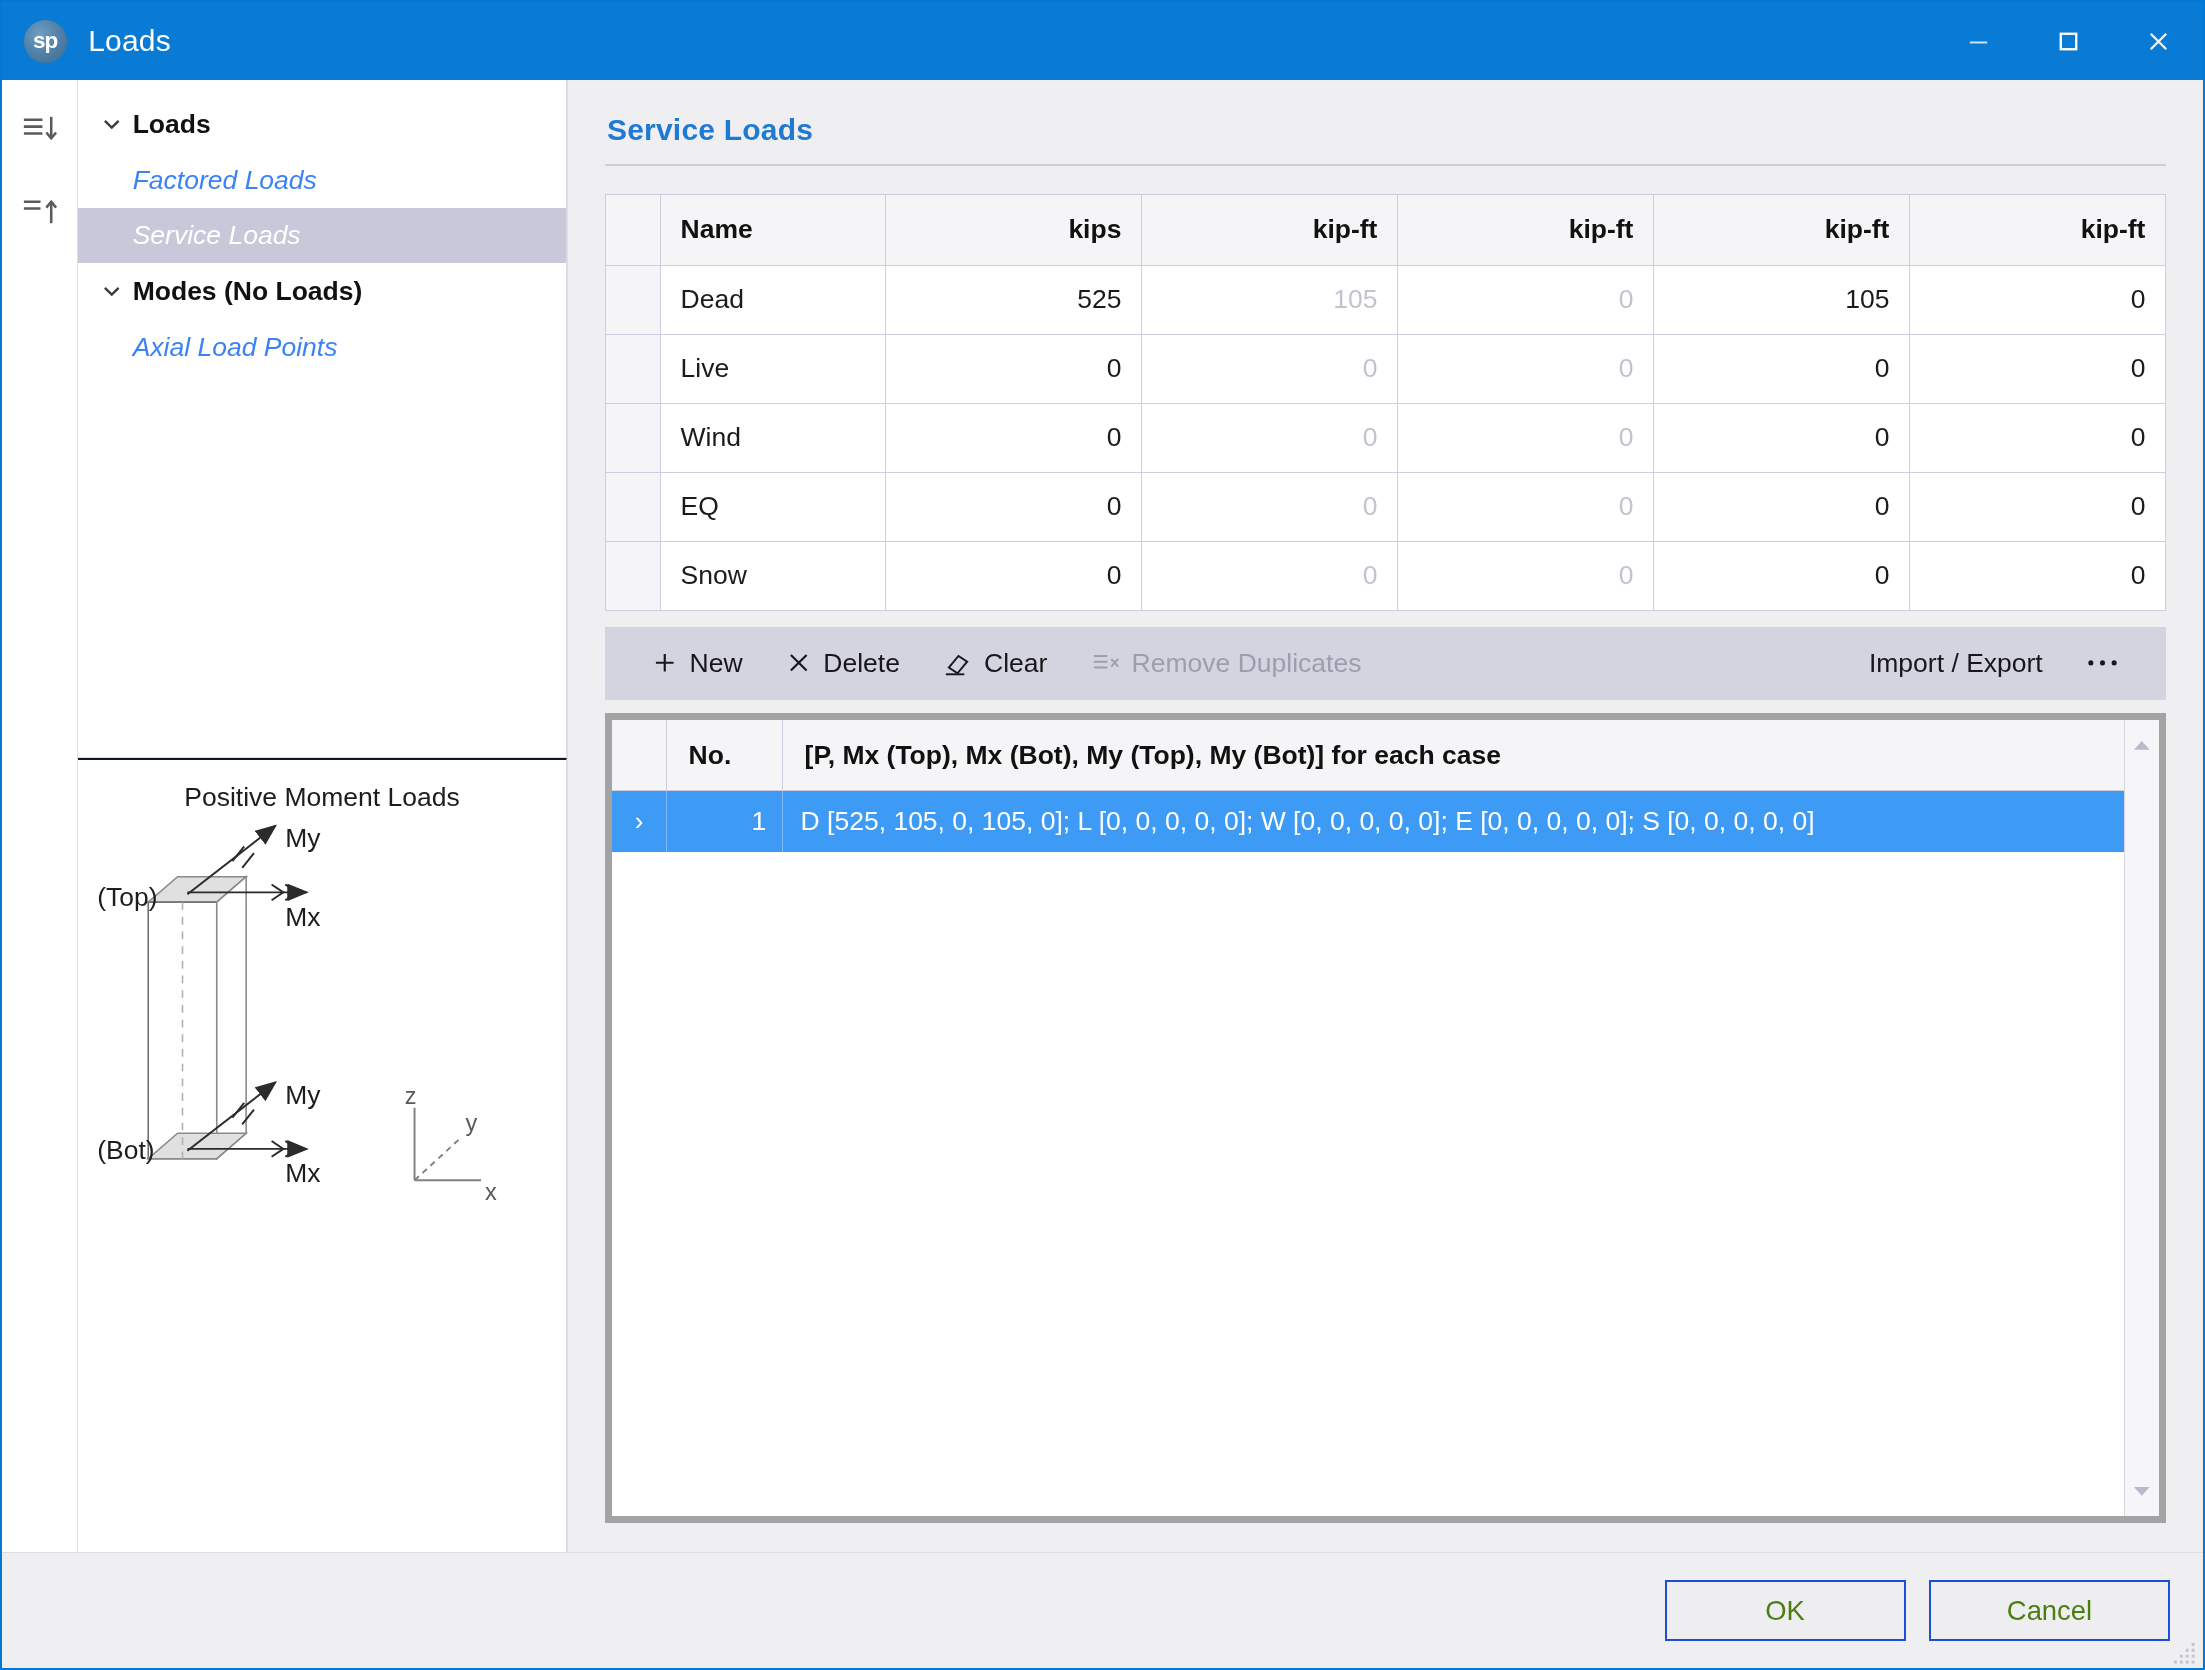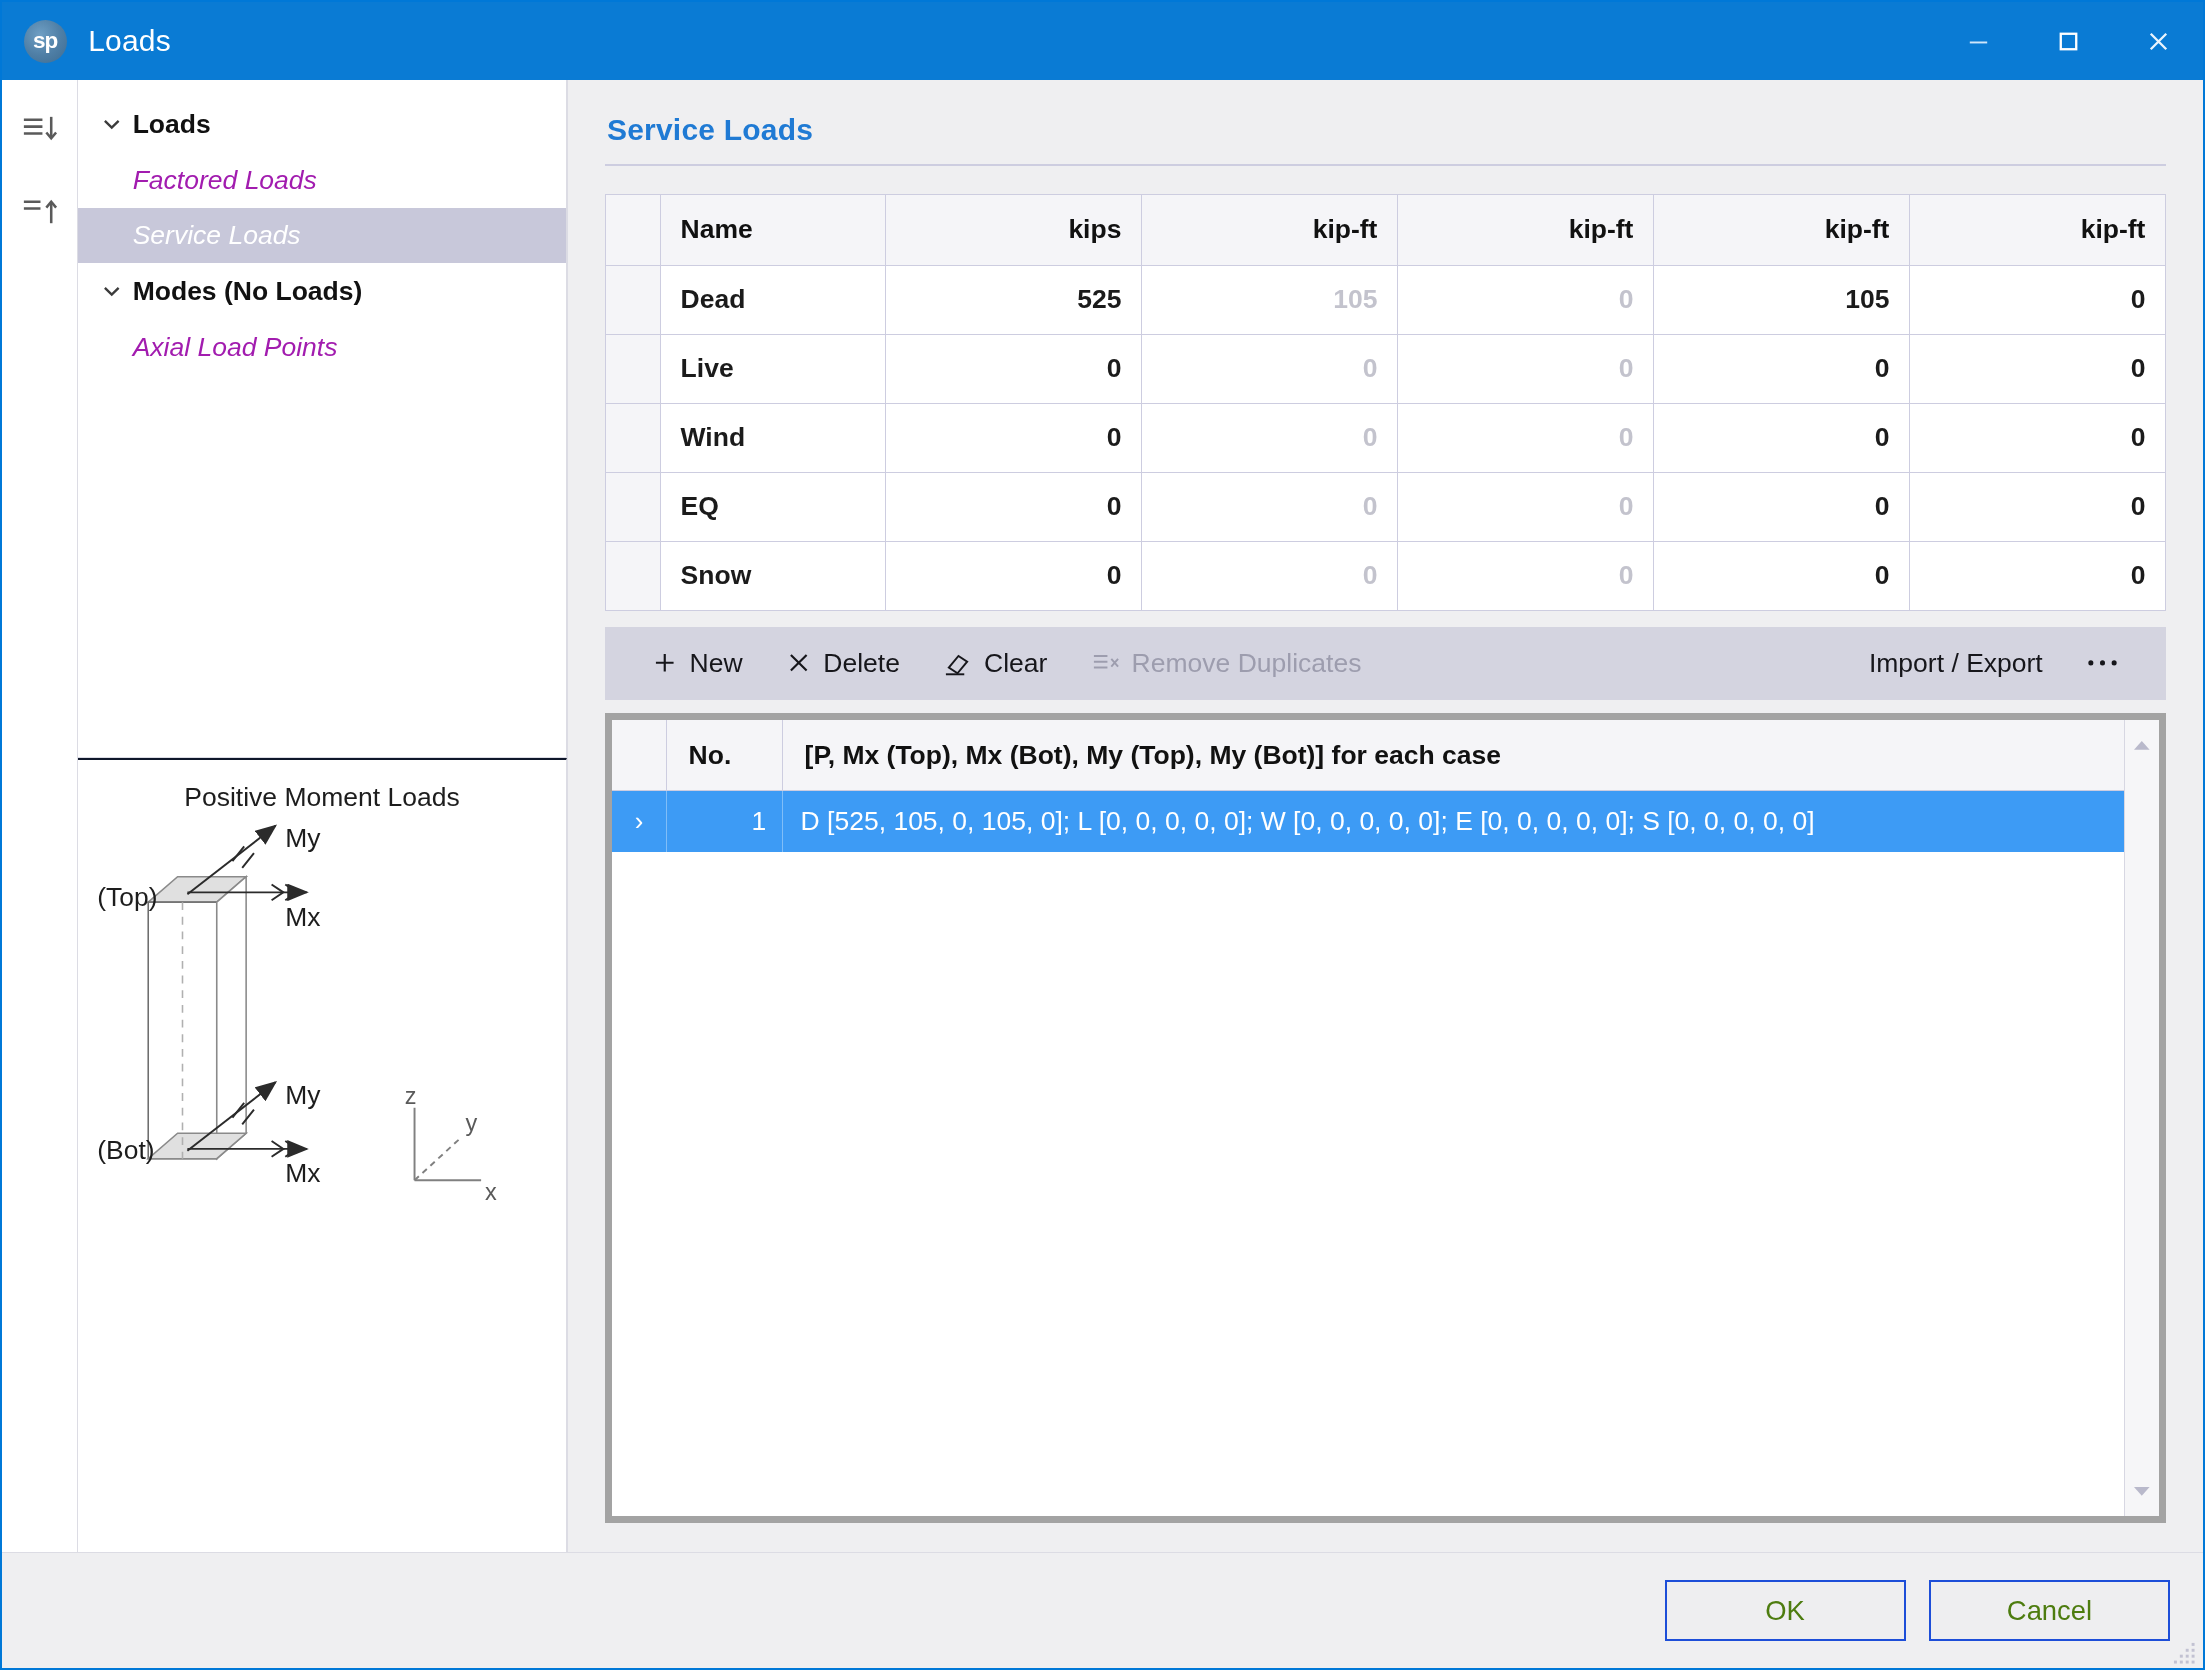--- a/index.html
+++ b/index.html
@@ -82,21 +82,21 @@
   }
   .tree-node { display: flex; align-items: center; height: 57px; padding-left: 13.7px; }
   .chev {
     width: 41px; min-width: 41px; display: flex; align-items: center; justify-content: center;
     color: #3b3b3b;
   }
   .tree-label { font-size: 26.5px; }
   .tree-root > .tree-label { font-weight: bold; color: #111111; }
   .tree-child { height: 55px; padding-left: 13.7px; display: flex; align-items: center; }
   .tree-child .tree-label {
-    font-style: italic; color: #a21caf; font-size: 26.5px; margin-left: 41px;
+    font-style: italic; color: #3b82f6; font-size: 26.5px; margin-left: 41px;
   }
   .tree-child.selected { background: #c8c8da; }
   .tree-child.selected .tree-label { color: #ffffff; }
 
   
   .diagram-panel {
     flex: 1; background: #ffffff;
     border-right: 1px solid #dcdce4;
     border-top: 2px solid #0f172a;
     padding: 21.6px 0 0 0;
@@ -120,21 +120,21 @@
     margin: 3.9px 0 17.6px 2px; letter-spacing: 0.2px;
   }
   .pane-rule { height: 2px; background: #cdcde0; margin-bottom: 27.4px; }
 
   
   .loads-table {
     border-collapse: collapse; width: 100%;
     background: #ffffff; table-layout: fixed;
     border: 1px solid #c9c9dd;
   }
-  .loads-table td, .loads-table th { border: 1px solid #cdcde0; font-weight: bold; }
+  .loads-table td, .loads-table th { border: 1px solid #cdcde0; }
   .loads-table th {
     background: #f5f5f8; font-weight: bold; font-size: 26.5px; color: #111111;
     height: 71px; padding: 0 19.6px; text-align: right; vertical-align: middle;
   }
   .loads-table th.left { text-align: left; }
   .loads-table .rowhdr {
     width: 55px; background: #f5f5f8; border-right: 1px solid #cdcde0;
   }
   .loads-table tbody td {
     height: 69px; padding: 0 19.6px; font-size: 26.5px; color: #1b1b1b;

